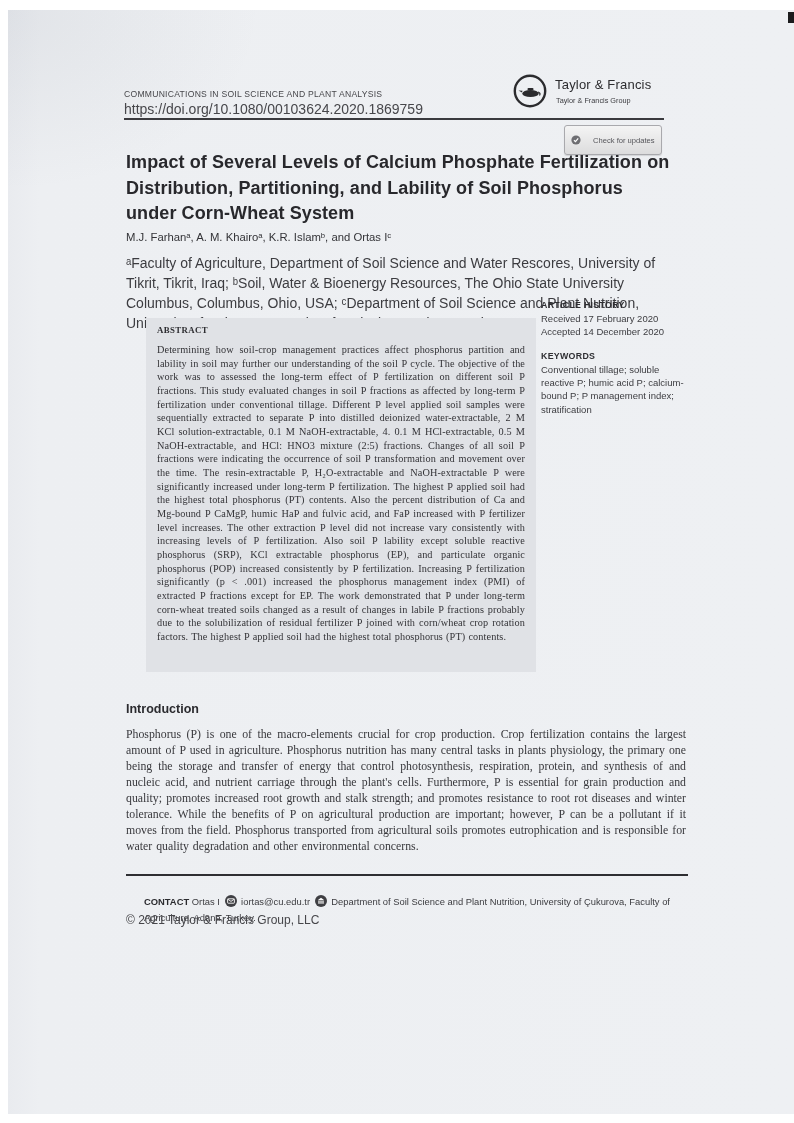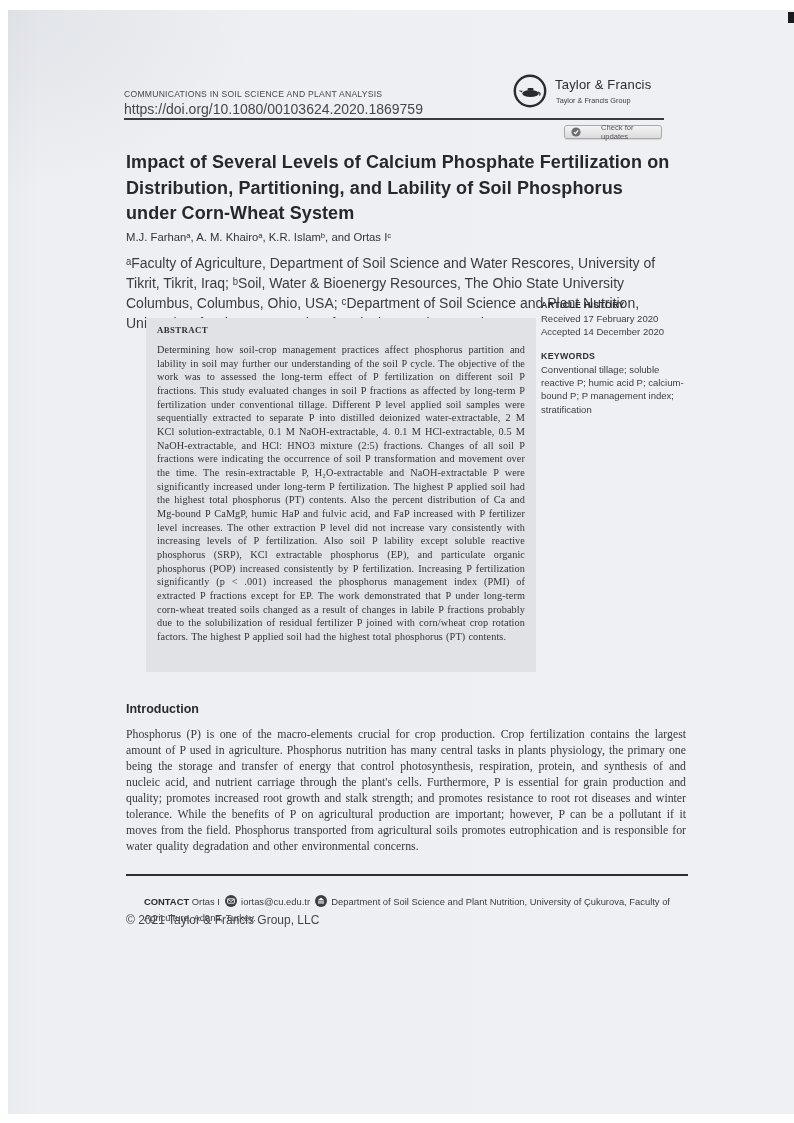--- a/index.html
+++ b/index.html
@@ -39,24 +39,24 @@
   }
   .tf-group {
     position: absolute; left: 43px; top: 22px;
     font-size: 7.3px; color: #3c3c40;
   }
   .head-rule {
     position: absolute; left: 116px; top: 108px; width: 540px; height: 2.2px;
     background: #3a3a3e;
   }
   .check-badge {
-    position: absolute; left: 556px; top: 115px; width: 98px; height: 14px;
+    position: absolute; left: 556px; top: 115px; width: 98px; height: 30px;
     background: linear-gradient(#f4f4f4, #dcdcdd);
     border: 1px solid #a9a9ad; border-radius: 3px;
-    display: flex; align-items: center; gap: 20px; padding: 0 6px;
+    display: flex; align-items: center; gap: 12px; padding: 0 6px;
     box-shadow: 0 1px 1px rgba(0,0,0,0.12);
   }
   .check-badge .txt { font-size: 7.6px; color: #55555a; }
   
   .title {
     position: absolute; left: 118px; top: 140px; width: 552px;
     font-size: 18px; font-weight: bold; color: #28282c; line-height: 1.43;
     letter-spacing: 0.1px;
   }
   .authors {

